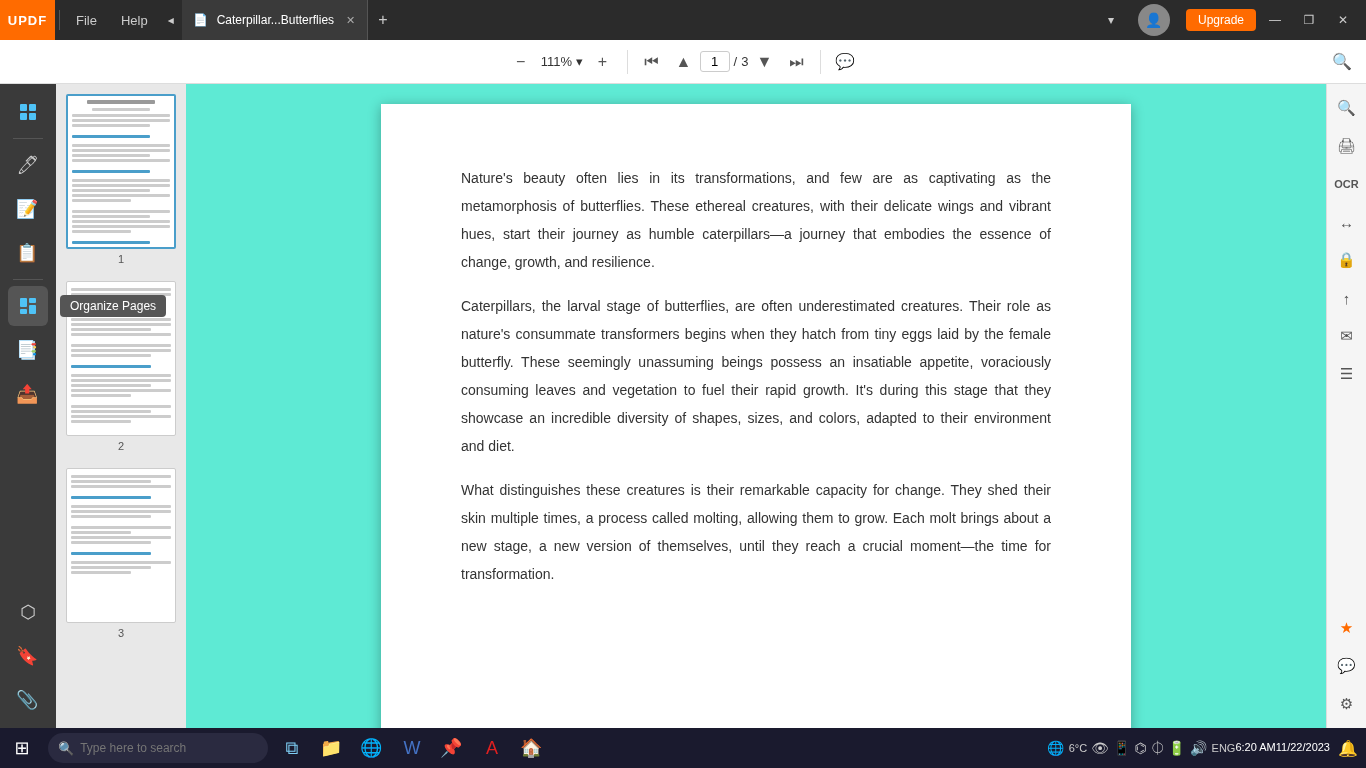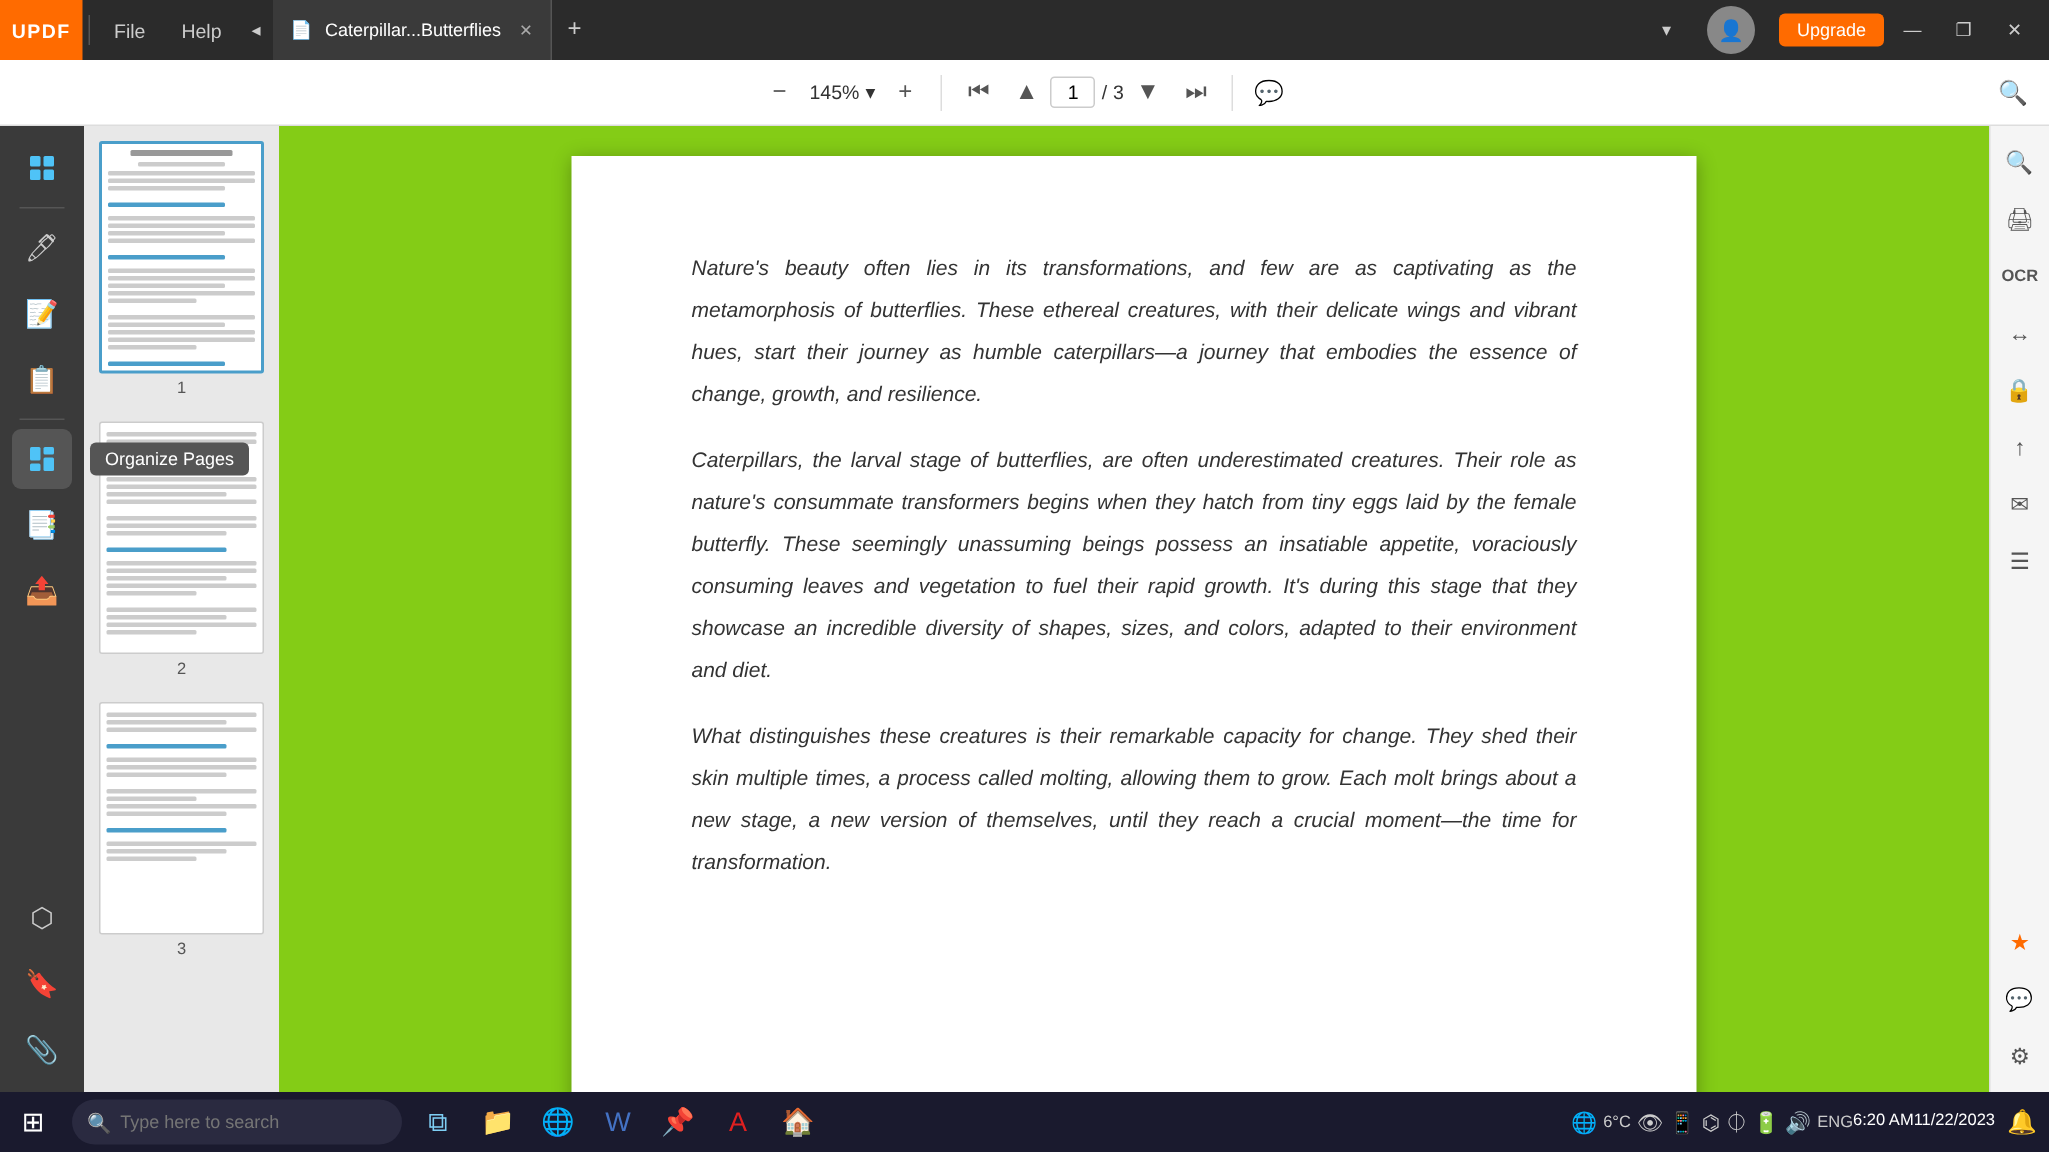--- a/index.html
+++ b/index.html
@@ -263,26 +263,25 @@
       color: #555;
     }
 
     
     #main-content {
       position: absolute;
       top: 84px;
       left: 186px;
       right: 40px;
       bottom: 40px;
-      background: #84cc16;
+      background: #5eead4;
       overflow-y: auto;
       display: flex;
       justify-content: center;
       padding: 20px;
-      font-style: italic;
     }
     .pdf-page {
       background: white;
       width: 750px;
       min-height: 900px;
       padding: 60px 80px;
       box-shadow: 0 2px 12px rgba(0,0,0,0.3);
     }
     .pdf-section-heading {
       font-size: 18px;
@@ -442,21 +441,21 @@
     </button>
     <div class="win-btn">—</div>
     <div class="win-btn">❐</div>
     <div class="win-btn close">✕</div>
   </div>
 </div>
 
 <div id="toolbar">
   <div class="toolbar-btn">−</div>
   <div class="zoom-display">
-    <span>145%</span>
+    <span>111%</span>
     <span>▾</span>
   </div>
   <div class="toolbar-btn">+</div>
   <div class="toolbar-separator"></div>
   <div class="toolbar-btn">⏮</div>
   <div class="toolbar-btn">▲</div>
   <div class="page-input">
     <input type="text" value="1" style="">
     <span>/</span>
     <span>3</span>

